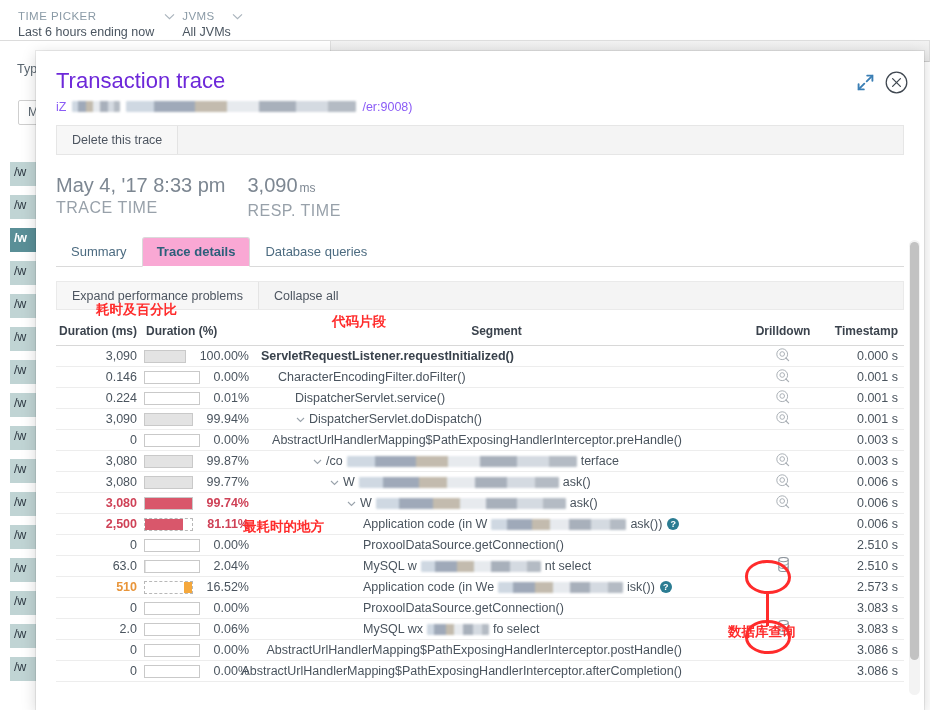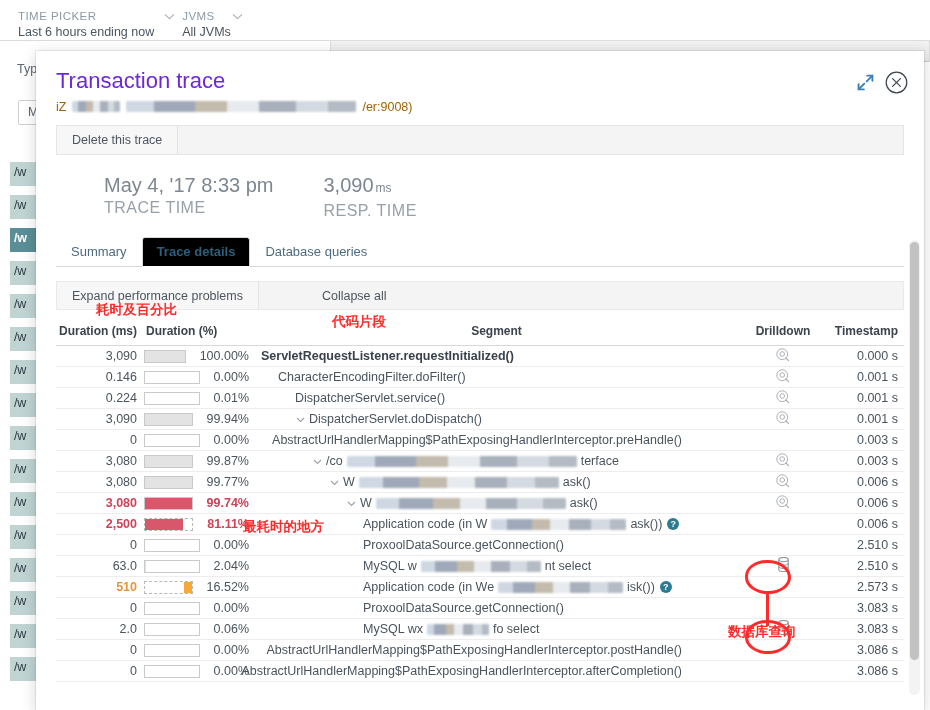--- a/index.html
+++ b/index.html
@@ -70,21 +70,21 @@
     position: absolute; left: 36px; top: 51px;
     width: 888px; height: 659px;
     background: #ffffff;
     box-shadow: 0 0 0 1px rgba(0,0,0,.07), 0 3px 14px rgba(0,0,0,.17);
   }
   .modal-head { position: relative; padding: 16px 20px 0 20px; }
   .modal-title {
     font-size: 22px; color: #6d28d9; font-weight: normal; line-height: 28px;
   }
   .modal-sub {
-    font-size: 12.5px; color: #a16207; margin-top: 4px;
+    font-size: 12.5px; color: #8b5cf6; margin-top: 4px;
     display: flex; align-items: center; height: 15px;
   }
   .redact {
     display: inline-block; height: 11px; border-radius: 1px;
     background-image: linear-gradient(90deg,#c7d2de 0 12%,#8f9bad 12% 30%,#b9b0a0 30% 44%,#e3e7ec 44% 58%,#9aa3b0 58% 74%,#cdd4dc 74% 88%,#a8b0ba 88% 100%);
     filter: blur(1.1px); opacity: .85; vertical-align: middle;
   }
   .modal-ctrls { position: absolute; right: 16px; top: 20px; display: flex; align-items: center; gap: 11px; }
   .ic-expand { width: 17px; height: 17px; cursor: pointer; }
   .ic-close  { width: 23px; height: 23px; cursor: pointer; }
@@ -94,45 +94,45 @@
     background: #f4f4f4; border: 1px solid #e6e6e6;
     display: flex; align-items: center;
   }
   .delete-btn {
     height: 28px; padding: 0 15px; background: #f7f7f7;
     border-right: 1px solid #e3e3e3;
     font-size: 12.5px; color: #4d5560;
     display: flex; align-items: center; cursor: pointer;
   }
 
-  .stats { display: flex; padding: 18px 0 0 20px; gap: 50px; margin-left: 48px; }
+  .stats { display: flex; padding: 18px 0 0 20px; gap: 22px; }
   .stat-big { font-size: 20px; color: #7d8792; font-weight: normal; line-height: 24px; }
   .stat-unit { font-size: 12px; color: #7d8792; margin-left: 2px; }
   .stat-lbl {
     font-size: 16px; color: #98a1aa; letter-spacing: .5px;
     text-transform: uppercase; margin-top: 2px;
   }
 
   .tabs {
     margin: 16px 20px 0 20px; display: flex; align-items: flex-end;
     border-bottom: 1px solid #dadada; height: 31px;
   }
   .tab {
     padding: 6px 14px 7px 14px; font-size: 13px; color: #4c6b80;
     cursor: pointer; border: 1px solid transparent; margin-bottom: -1px;
     border-radius: 3px 3px 0 0;
   }
   .tab.active {
     color: #2b5f7a; font-weight: bold;
-    background: #000000; border-color: #dadada; border-bottom-color: #fff;
+    background: #f9a8d4; border-color: #dadada; border-bottom-color: #fff;
   }
 
   .tool-bar {
     margin: 14px 20px 0 20px; height: 29px; background: #f4f4f4;
-    border: 1px solid #eaeaea; display: flex; align-items: stretch; gap: 48px;
+    border: 1px solid #eaeaea; display: flex; align-items: stretch;
   }
   .tool-btn {
     padding: 0 15px; font-size: 12.5px; color: #4d5560;
     display: flex; align-items: center; cursor: pointer;
     border-right: 1px solid #e4e4e4; background: #f7f7f7;
   }
   .tool-btn.plain { background: transparent; border-right: none; }
 
   
   .tbl-wrap { position: relative; margin: 14px 20px 0 20px; }

